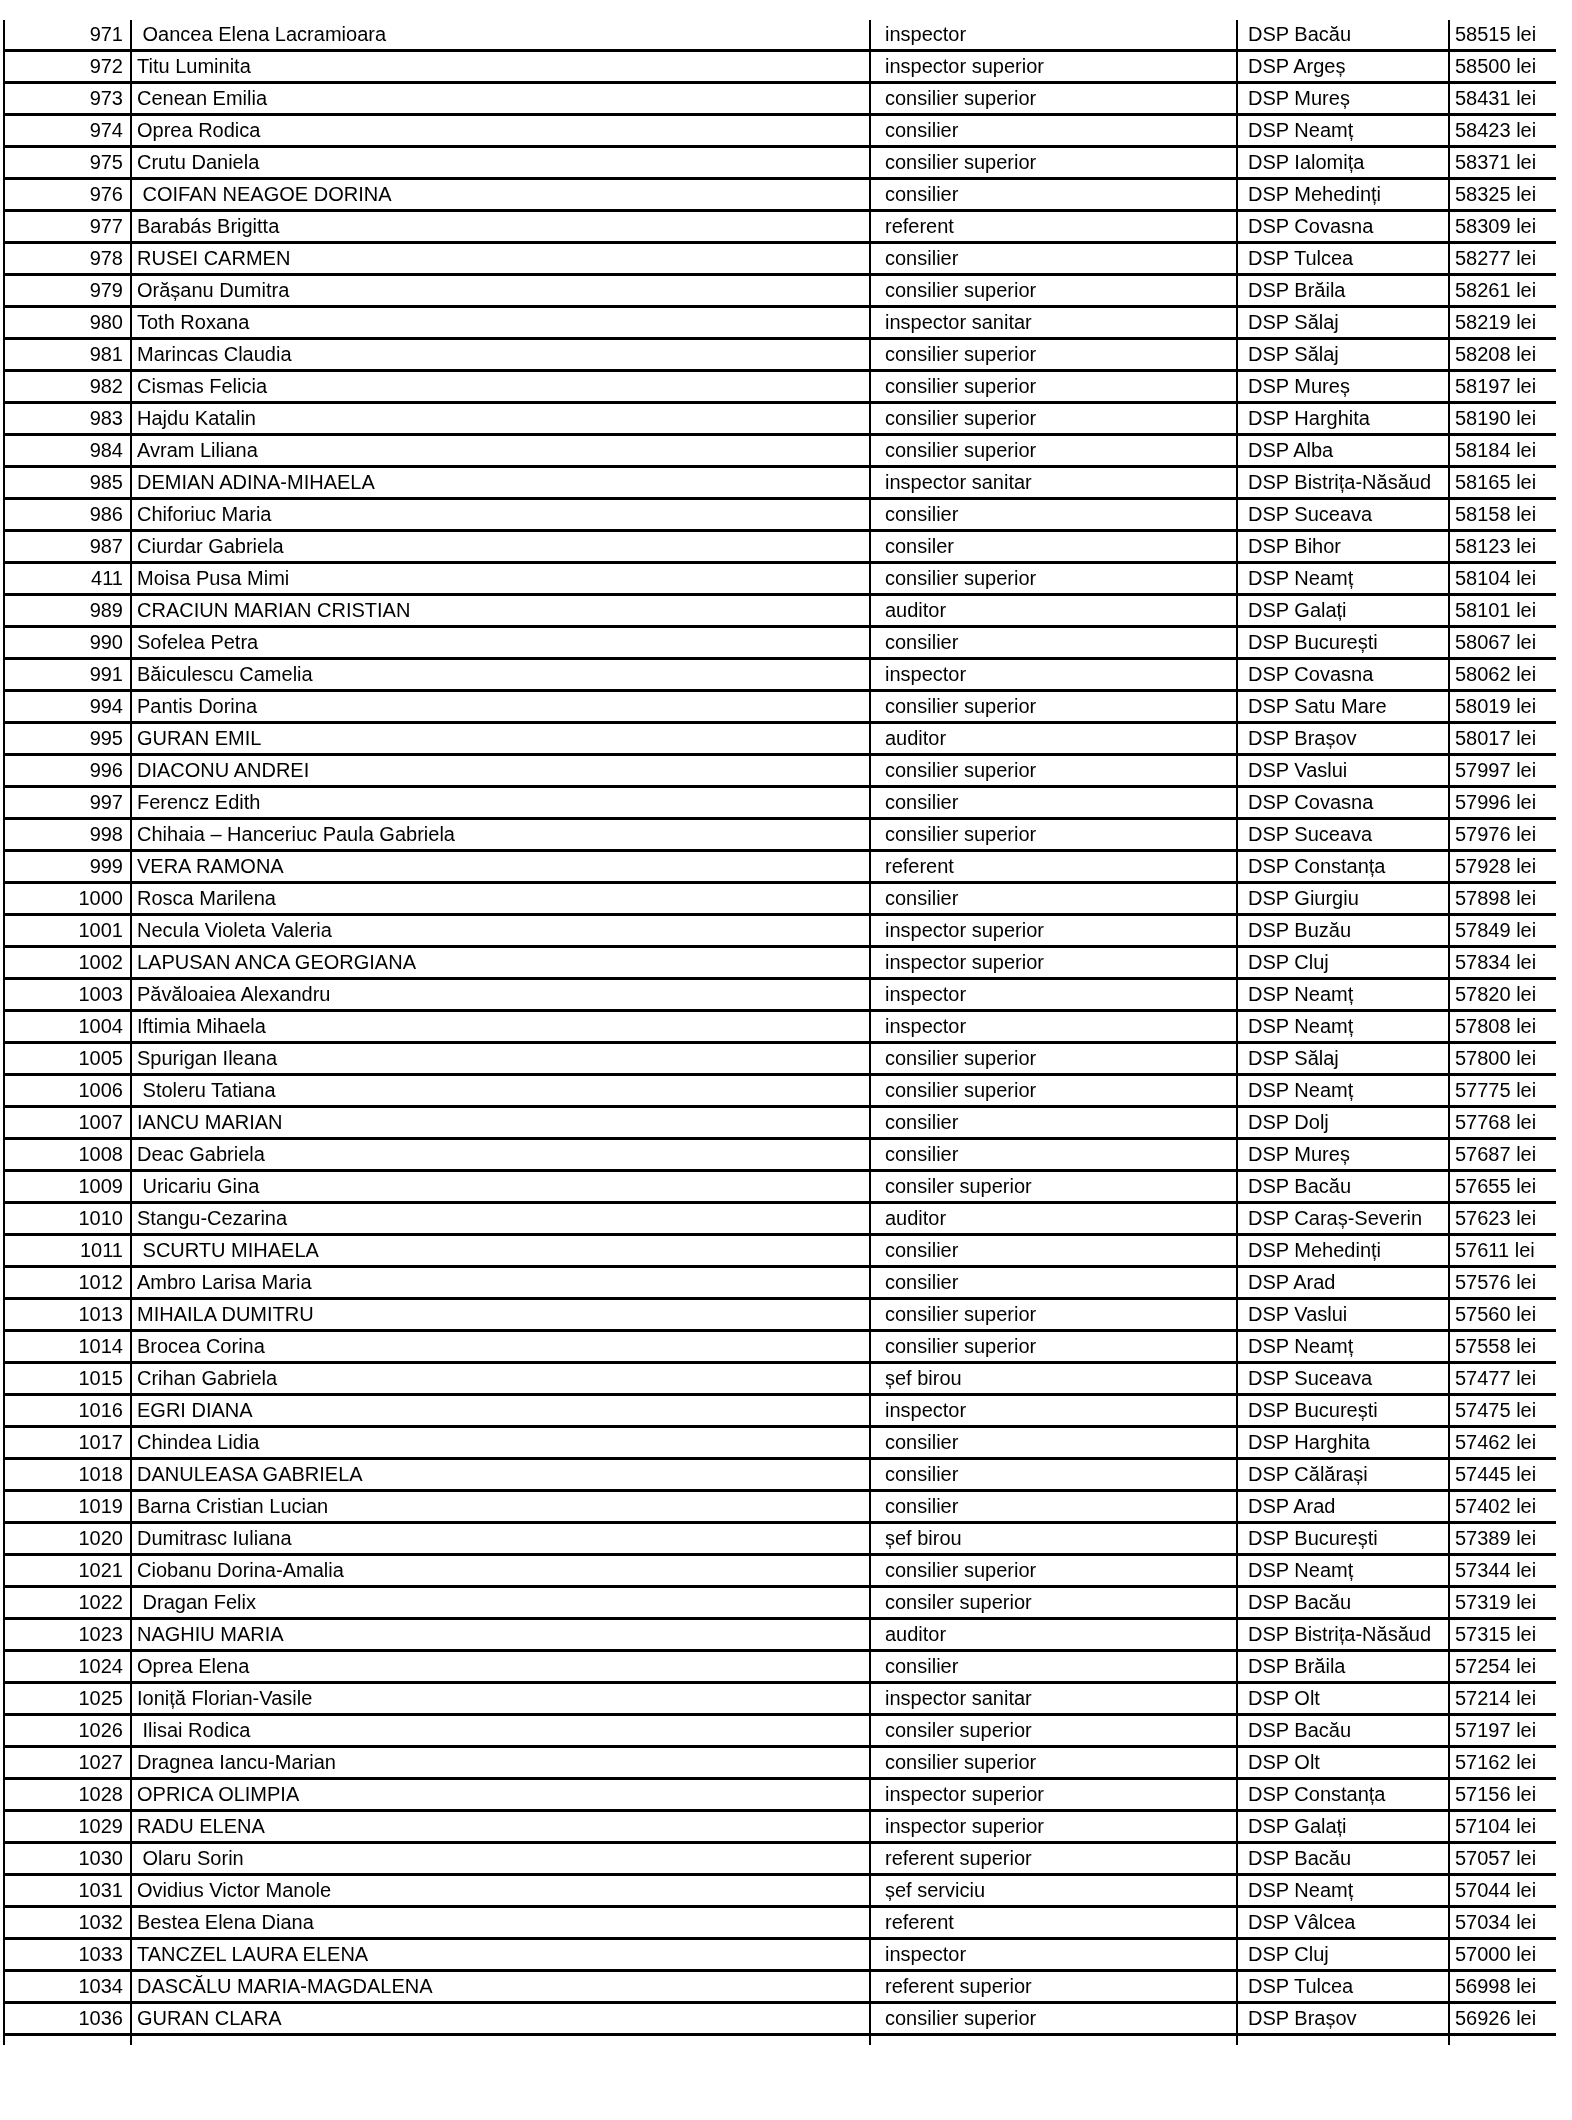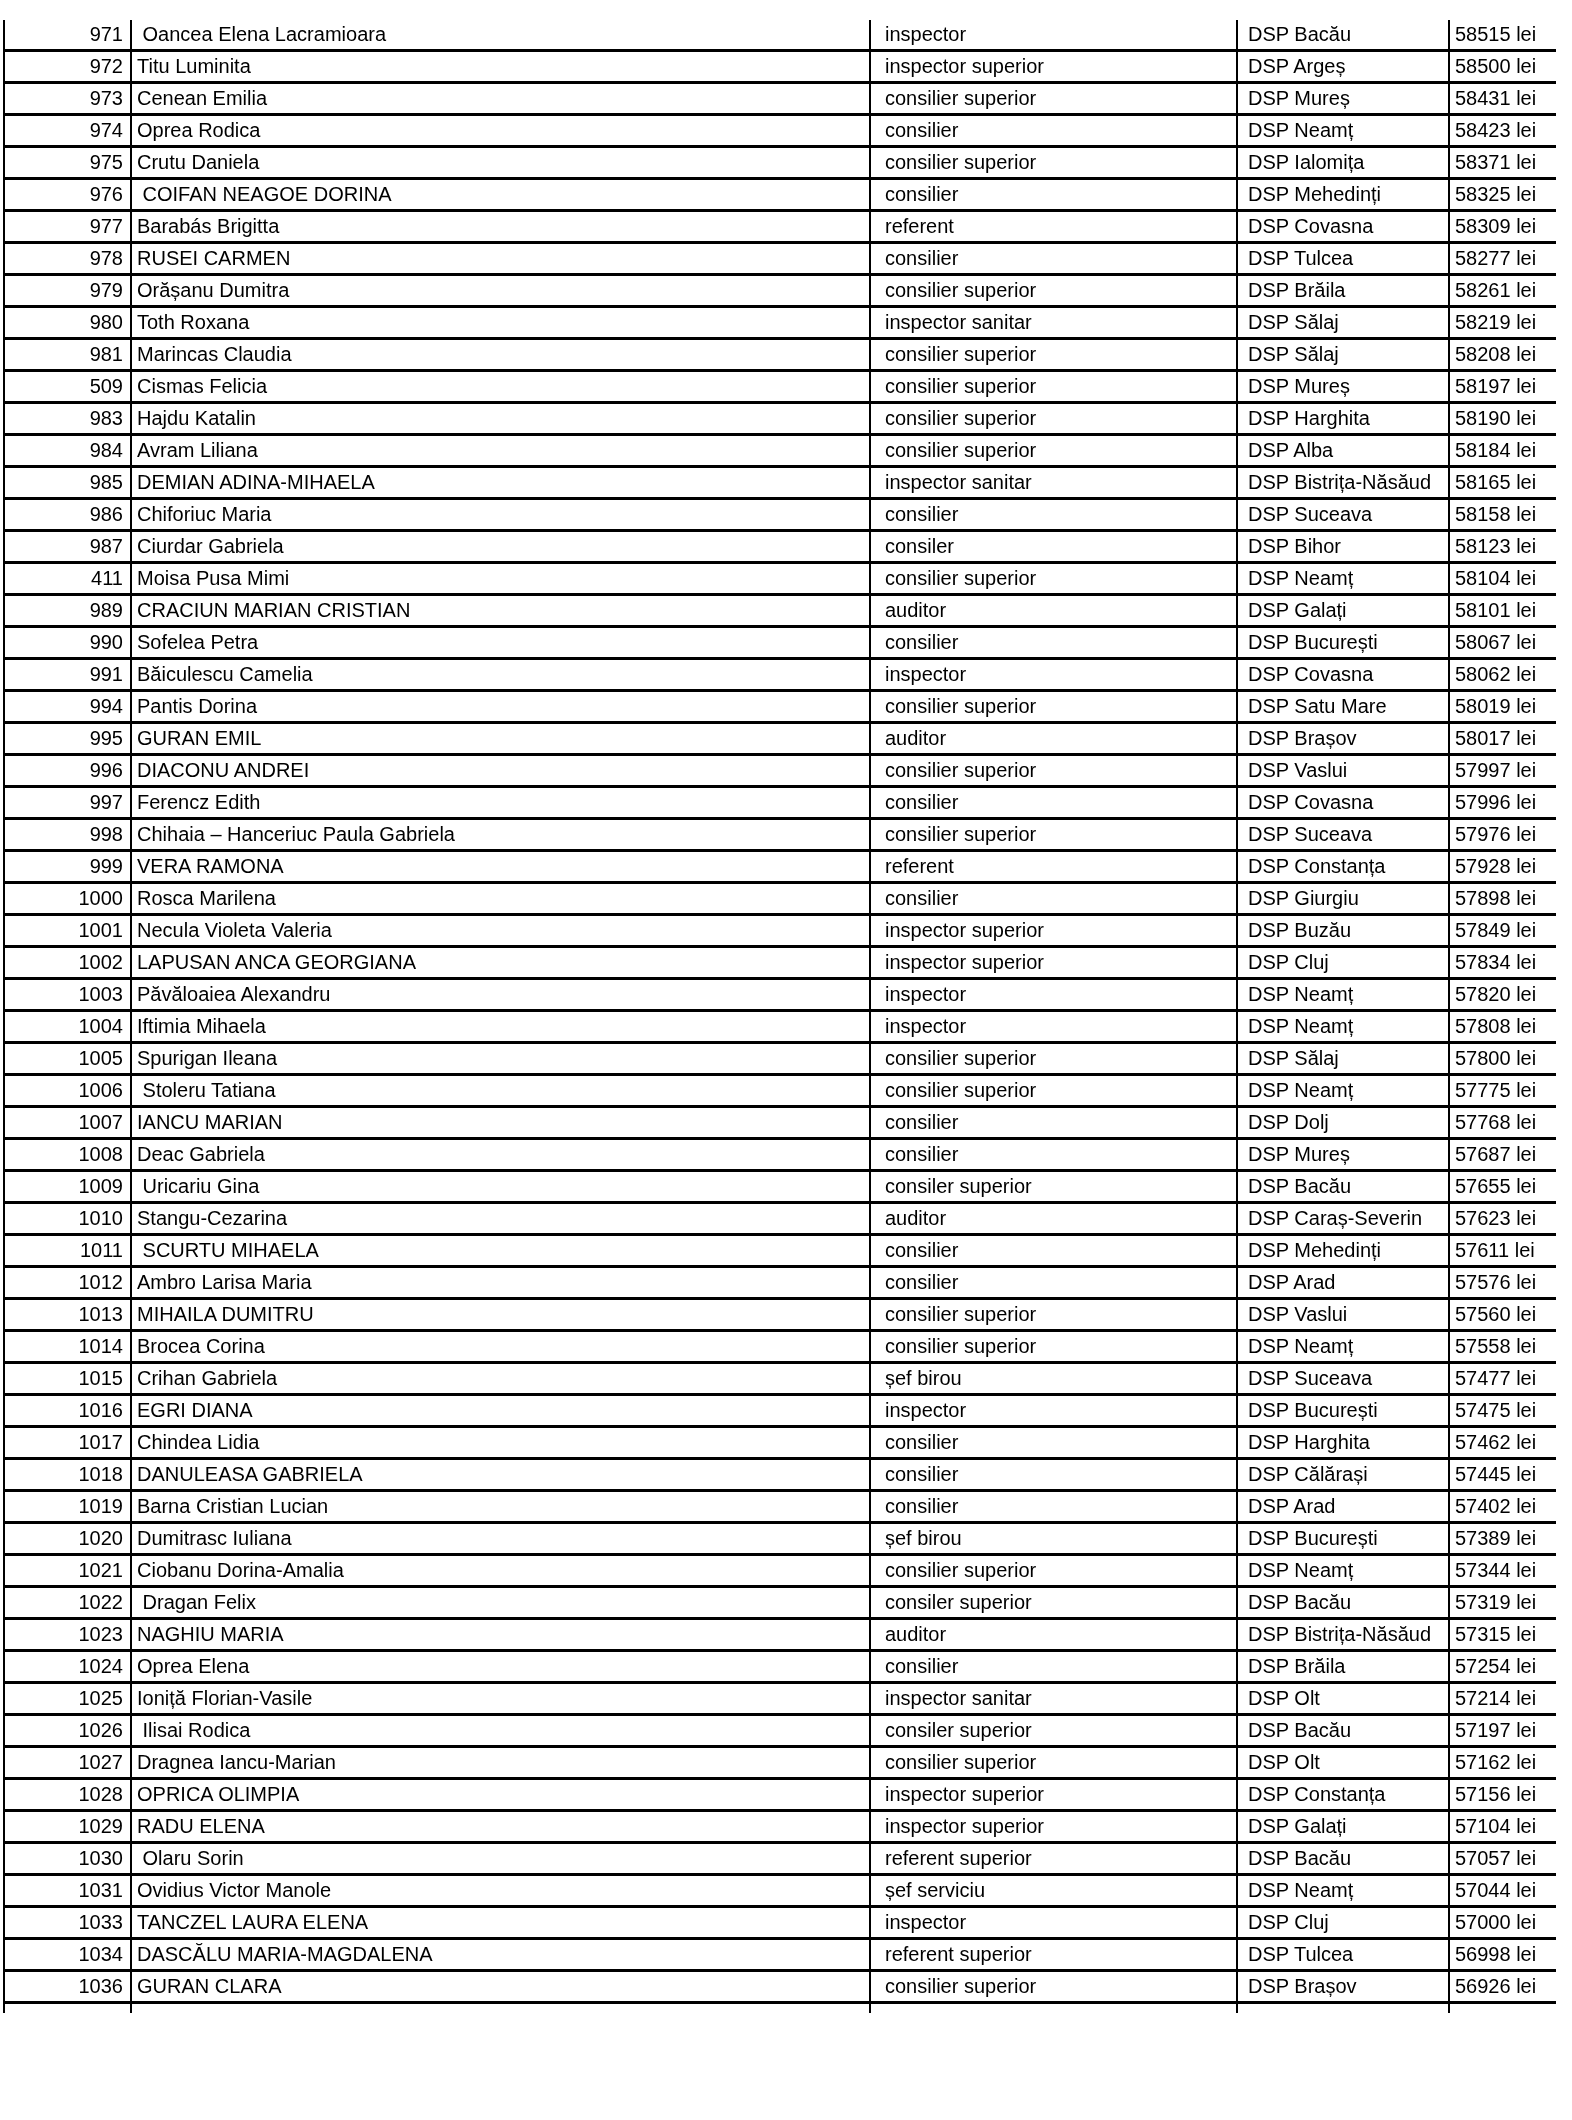--- a/index.html
+++ b/index.html
@@ -111,21 +111,21 @@
           <td class="c-sal">58219 lei</td>
         </tr>
         <tr>
           <td class="c-nr">981</td>
           <td class="c-name">Marincas Claudia</td>
           <td class="c-pos">consilier superior</td>
           <td class="c-inst">DSP Sălaj</td>
           <td class="c-sal">58208 lei</td>
         </tr>
         <tr>
-          <td class="c-nr">509</td>
+          <td class="c-nr">982</td>
           <td class="c-name">Cismas Felicia</td>
           <td class="c-pos">consilier superior</td>
           <td class="c-inst">DSP Mureș</td>
           <td class="c-sal">58197 lei</td>
         </tr>
         <tr>
           <td class="c-nr">983</td>
           <td class="c-name">Hajdu Katalin</td>
           <td class="c-pos">consilier superior</td>
           <td class="c-inst">DSP Harghita</td>
@@ -445,20 +445,27 @@
           <td class="c-pos">referent superior</td>
           <td class="c-inst">DSP Bacău</td>
           <td class="c-sal">57057 lei</td>
         </tr>
         <tr>
           <td class="c-nr">1031</td>
           <td class="c-name">Ovidius Victor Manole</td>
           <td class="c-pos">șef serviciu</td>
           <td class="c-inst">DSP Neamț</td>
           <td class="c-sal">57044 lei</td>
+        </tr>
+        <tr>
+          <td class="c-nr">1032</td>
+          <td class="c-name">Bestea Elena Diana</td>
+          <td class="c-pos">referent</td>
+          <td class="c-inst">DSP Vâlcea</td>
+          <td class="c-sal">57034 lei</td>
         </tr>
         <tr>
           <td class="c-nr">1033</td>
           <td class="c-name">TANCZEL LAURA ELENA</td>
           <td class="c-pos">inspector</td>
           <td class="c-inst">DSP Cluj</td>
           <td class="c-sal">57000 lei</td>
         </tr>
         <tr>
           <td class="c-nr">1034</td>

